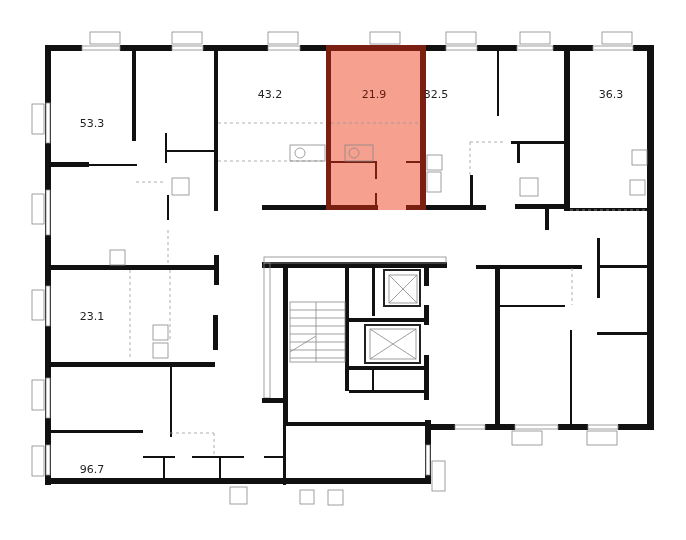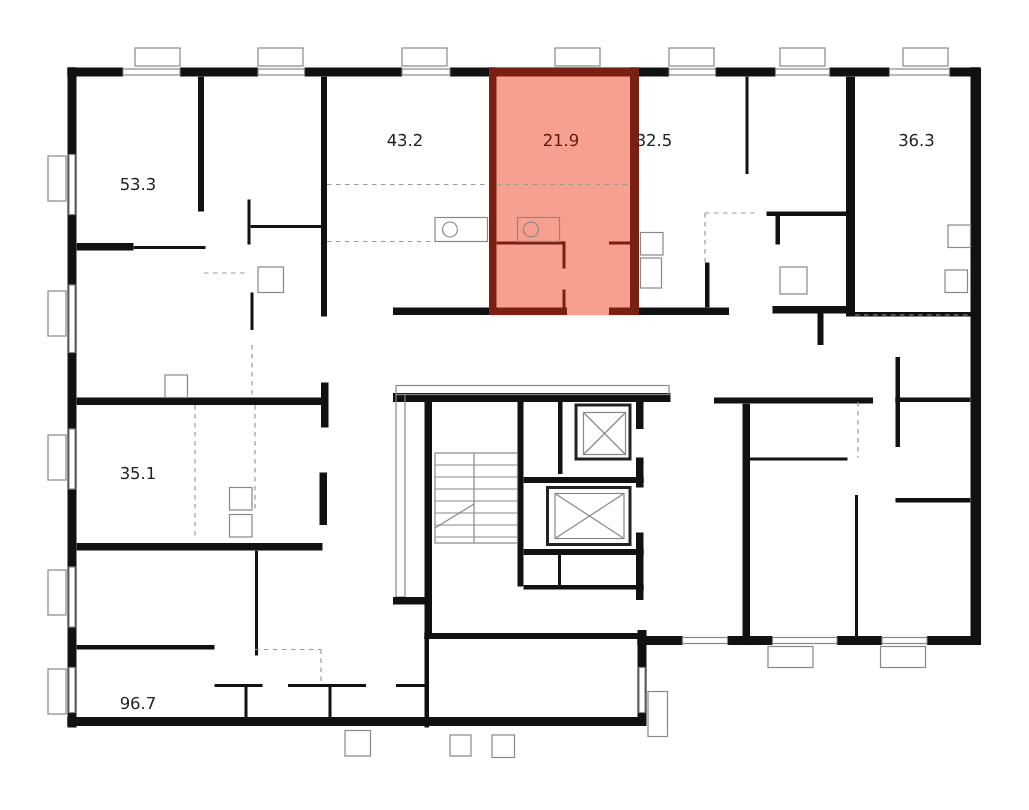--- a/index.html
+++ b/index.html
@@ -201,15 +201,15 @@
       <rect class="fine" x="328" y="490" width="15" height="15"></rect>
       <rect class="fine" x="230" y="487" width="17" height="17"></rect>
     </g>
   </svg>
 
   <div class="lbl" style="left:92px; top:94px;margin-top:29px;">53.3</div>
   <div class="lbl" style="left:270px; top:94px;">43.2</div>
   <div class="lbl hl" style="left:374px; top:94px;">21.9</div>
   <div class="lbl" style="left:436px; top:94px;text-align:center;">32.5</div>
   <div class="lbl" style="left:611px; top:94px;">36.3</div>
-  <div class="lbl" style="left:92px; top:316px;">35.1</div>
+  <div class="lbl" style="left:92px; top:316px;">23.1</div>
   <div class="lbl" style="left:92px; top:469px;">96.7</div>
 </div>
 
 </body></html>

